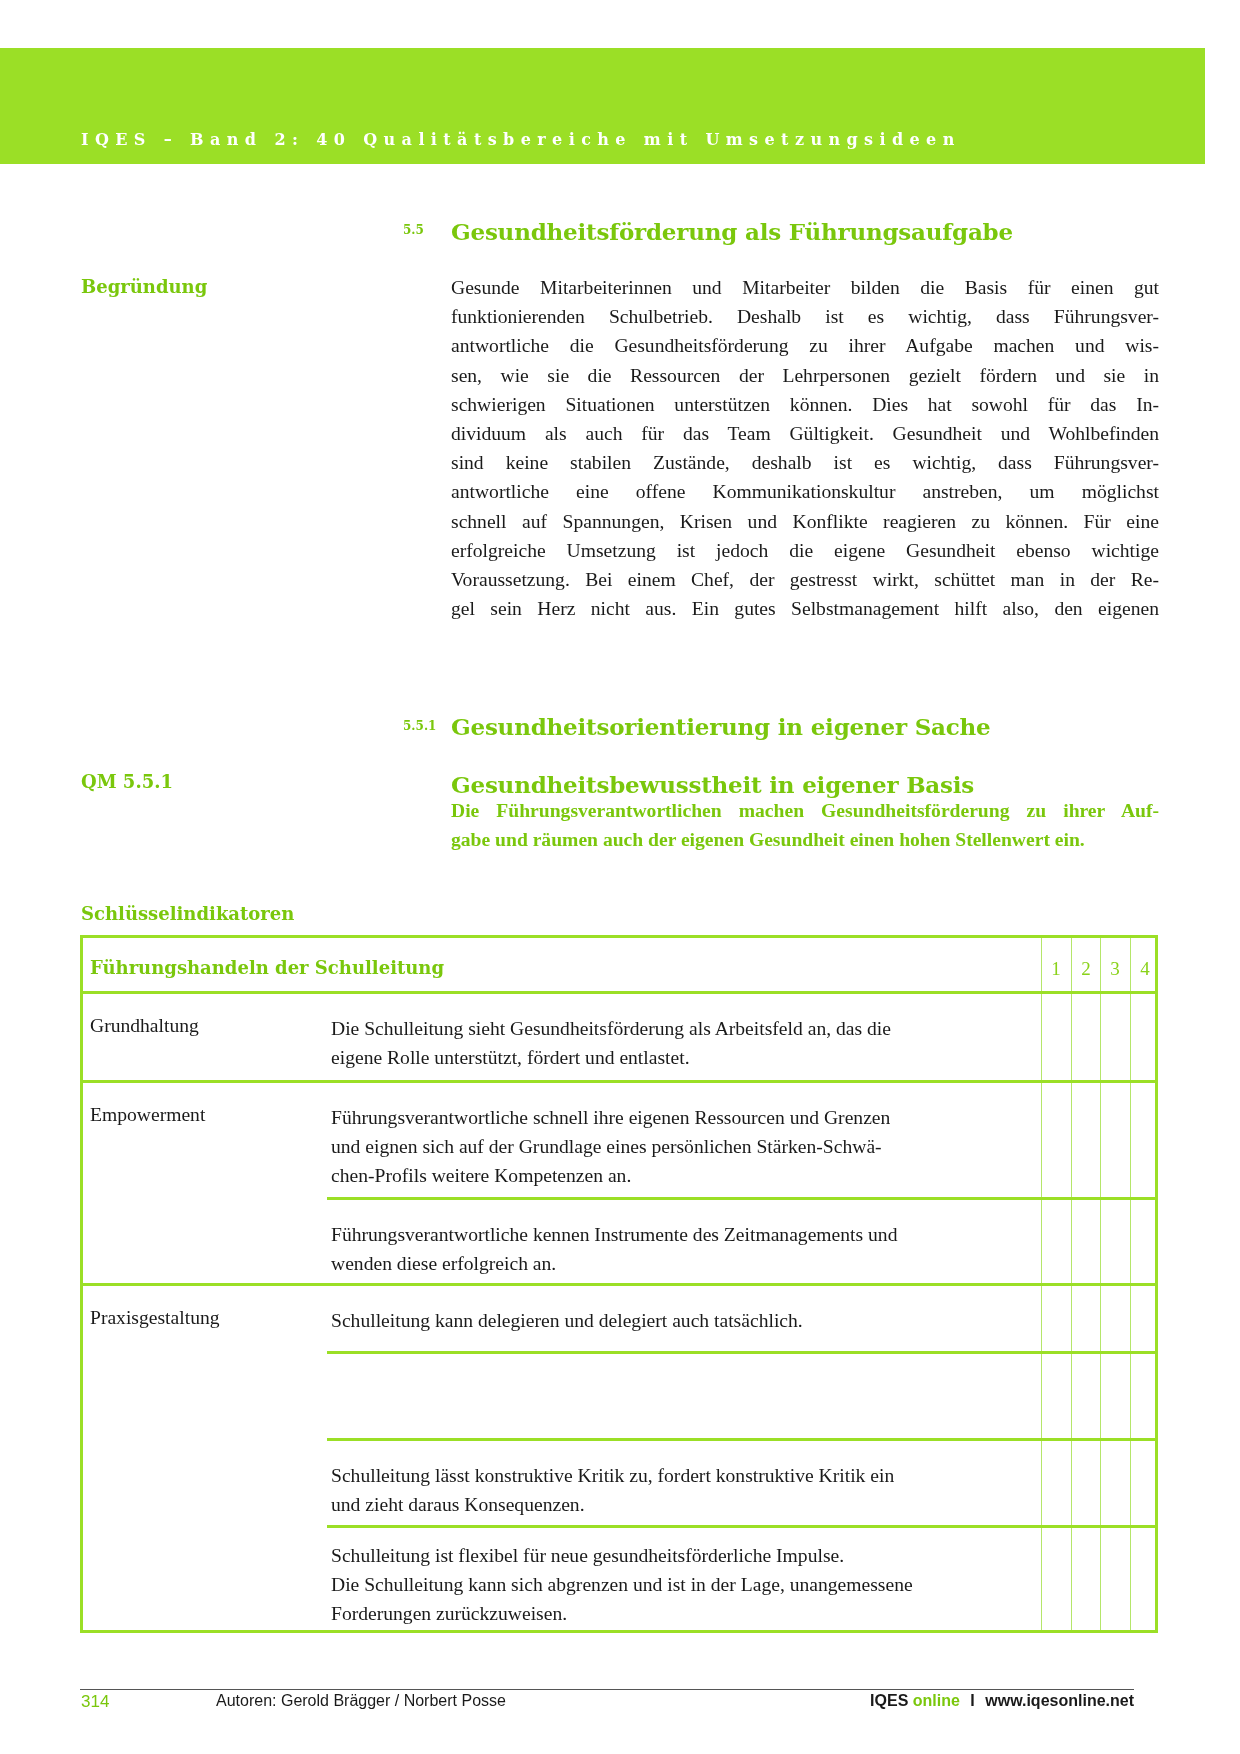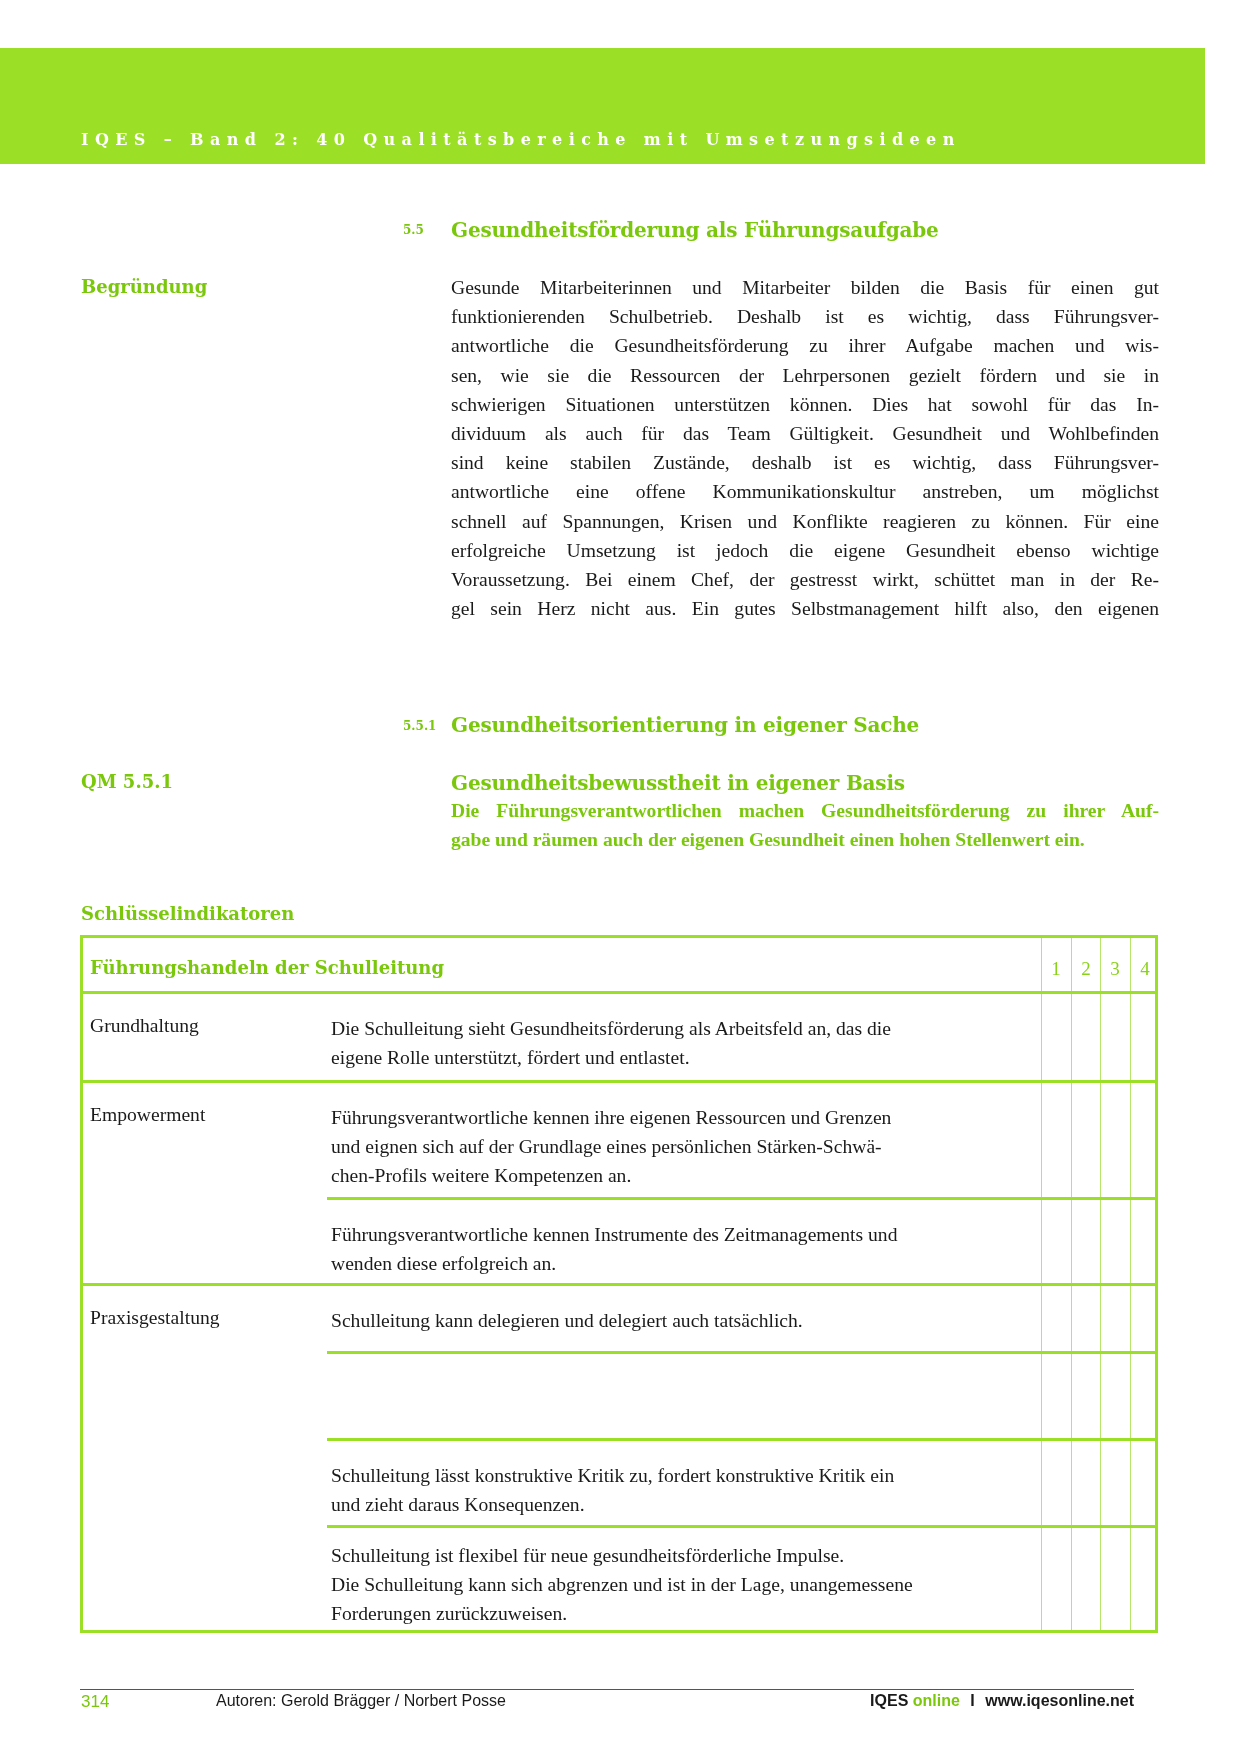--- a/index.html
+++ b/index.html
@@ -1,20 +1,20 @@
 <!DOCTYPE html>
 <html><head>
 <meta charset="utf-8">
 <style>
   html, body { margin:0; padding:0; }
   body { width:1240px; height:1754px; position:relative; background:#ffffff; font-family:"DejaVu Serif", serif; color:#1a1a1a; overflow:hidden; }
   .banner { position:absolute; left:0; top:0; width:1205px; height:116px; background:#9bdf26;margin-top:48px; }
   .banner-title { position:absolute; left:81px; top:82px; color:#ffffff; font-family:"DejaVu Serif", serif; font-weight:bold; font-size:16px; letter-spacing:6.4px; white-space:nowrap; }
   .sec-num { position:absolute; font-family:"DejaVu Serif", serif; font-weight:bold; font-size:12px; color:#7ac70c; }
-  .sec-title { position:absolute; font-family:"DejaVu Serif", serif; font-weight:bold; font-size:20px; color:#7ac70c; white-space:nowrap; letter-spacing:-0.2px; }
+  .sec-title { position:absolute; font-family:"DejaVu Serif", serif; font-weight:bold; font-size:23px; color:#7ac70c; white-space:nowrap; letter-spacing:-0.2px; }
   .side-label { position:absolute; left:81px; font-family:"DejaVu Serif", serif; font-weight:bold; font-size:18px; color:#7ac70c; }
   .body-text { position:absolute; left:451px; width:708px; font-family:"Liberation Serif", serif; font-size:19.6px; line-height:29.2px; text-align:justify; color:#1a1a1a; }
   .body-text span.line { display:block; text-align:justify; text-align-last:justify; white-space:nowrap; }
   .body-text span.line.last { text-align-last:left; }
   .qm-desc { position:absolute; left:451px; width:708px; font-family:"Liberation Serif", serif; font-size:19.6px; line-height:29px; color:#7ac70c; }
   .qm-desc span.line { display:block; text-align-last:justify; white-space:nowrap;font-weight:bold; }
   .table { position:absolute; left:80px; top:935px; width:1078px; height:698px; border:3px solid #9bdf26; box-sizing:border-box; }
   .tcol { position:absolute; top:0; bottom:0; width:0; border-left:1.5px solid #b5e66a; }
   .hrow-line { position:absolute; left:0; right:0; height:0; border-top:3px solid #9bdf26; }
   .sub-line { position:absolute; height:0; border-top:3px solid #9bdf26; }
@@ -82,21 +82,21 @@
 
   <div class="cat" style="top:77px;">Grundhaltung</div>
   <div class="ind" style="top:76px;">
     <div>Die Schulleitung sieht Gesundheitsförderung als Arbeitsfeld an, das die</div>
     <div>eigene Rolle unterstützt, fördert und entlastet.</div>
   </div>
   <div class="hrow-line" style="top:142px;"></div>
 
   <div class="cat" style="top:166px;">Empowerment</div>
   <div class="ind" style="top:165px;">
-    <div>Führungsverantwortliche kennen ihre eigenen Ressourcen und Grenzen</div>
+    <div>Führungsverantwortliche schnell ihre eigenen Ressourcen und Grenzen</div>
     <div>und eignen sich auf der Grundlage eines persönlichen Stärken-Schwä-</div>
     <div>chen-Profils weitere Kompetenzen an.</div>
   </div>
   <div class="sub-line" style="top:200px; left:244px; right:0; top:259px;"></div>
   <div class="ind" style="top:282px;">
     <div>Führungsverantwortliche kennen Instrumente des Zeitmanagements und</div>
     <div>wenden diese erfolgreich an.</div>
   </div>
   <div class="hrow-line" style="top:345px;"></div>
 

